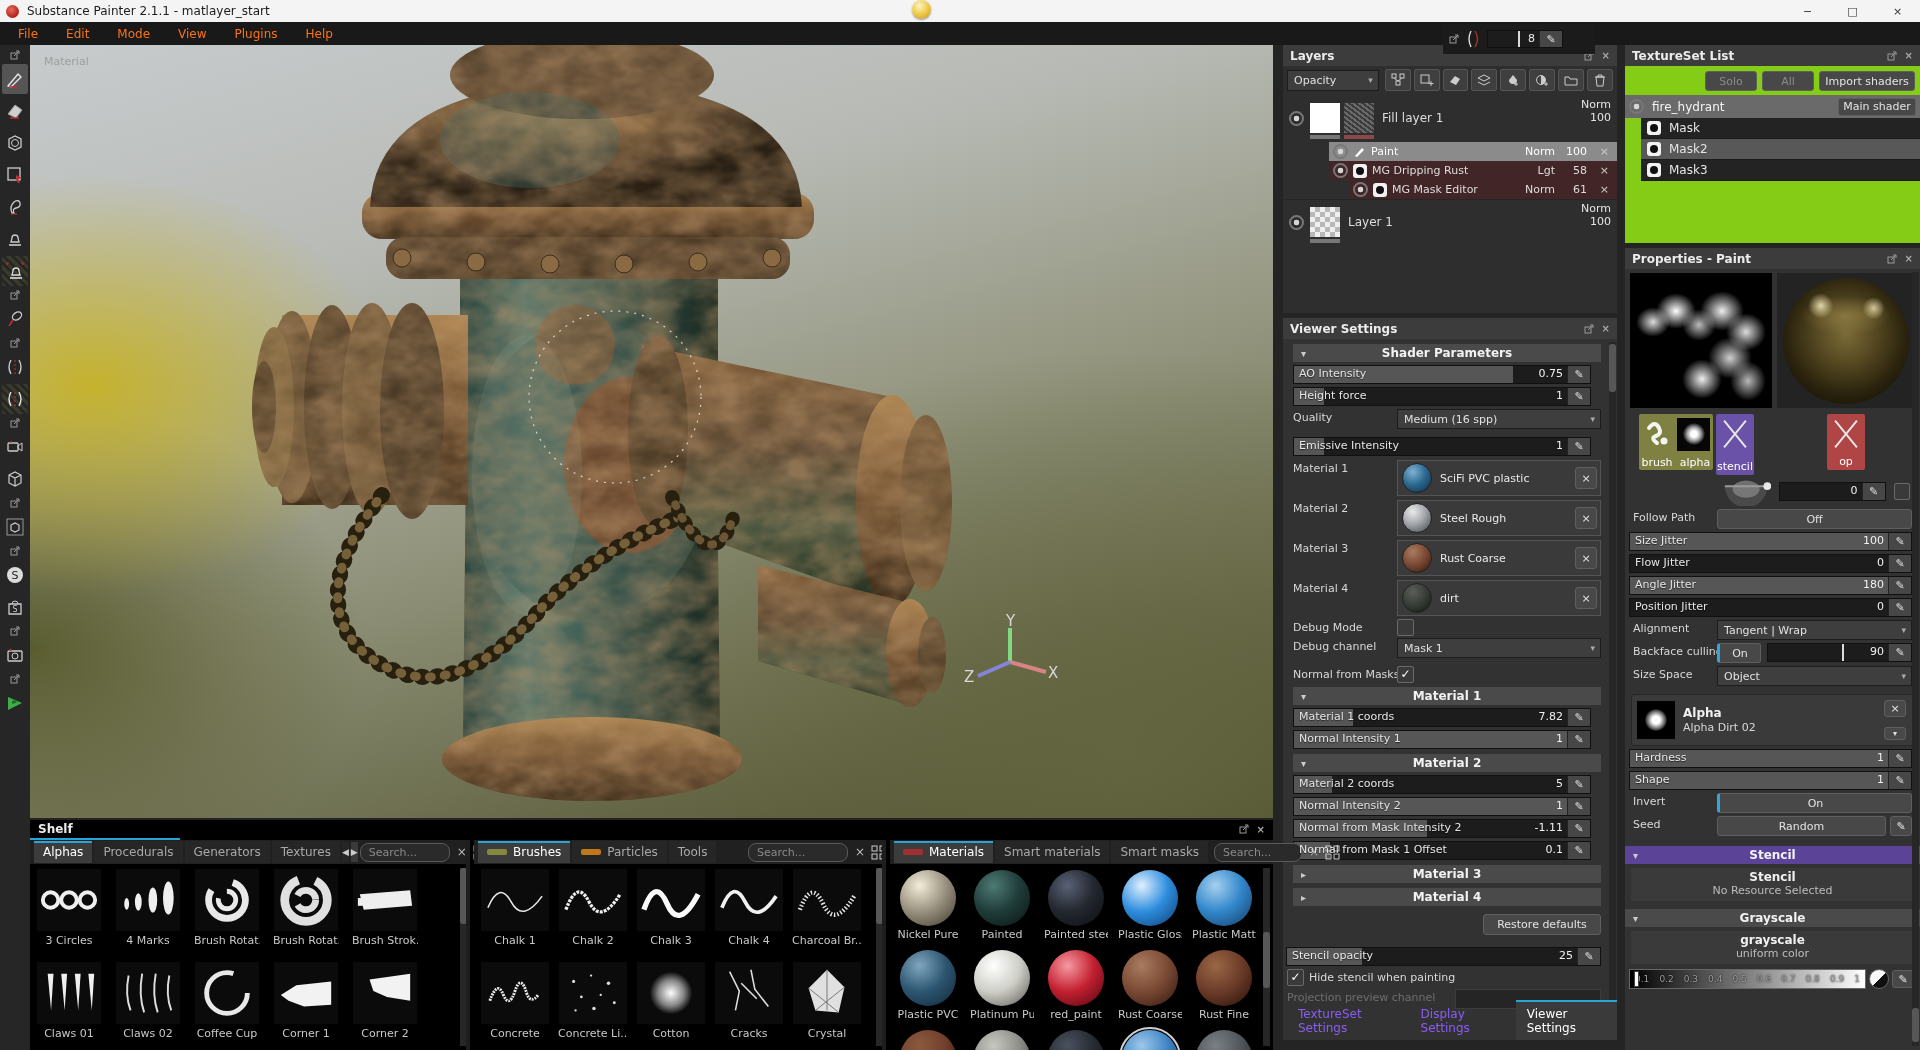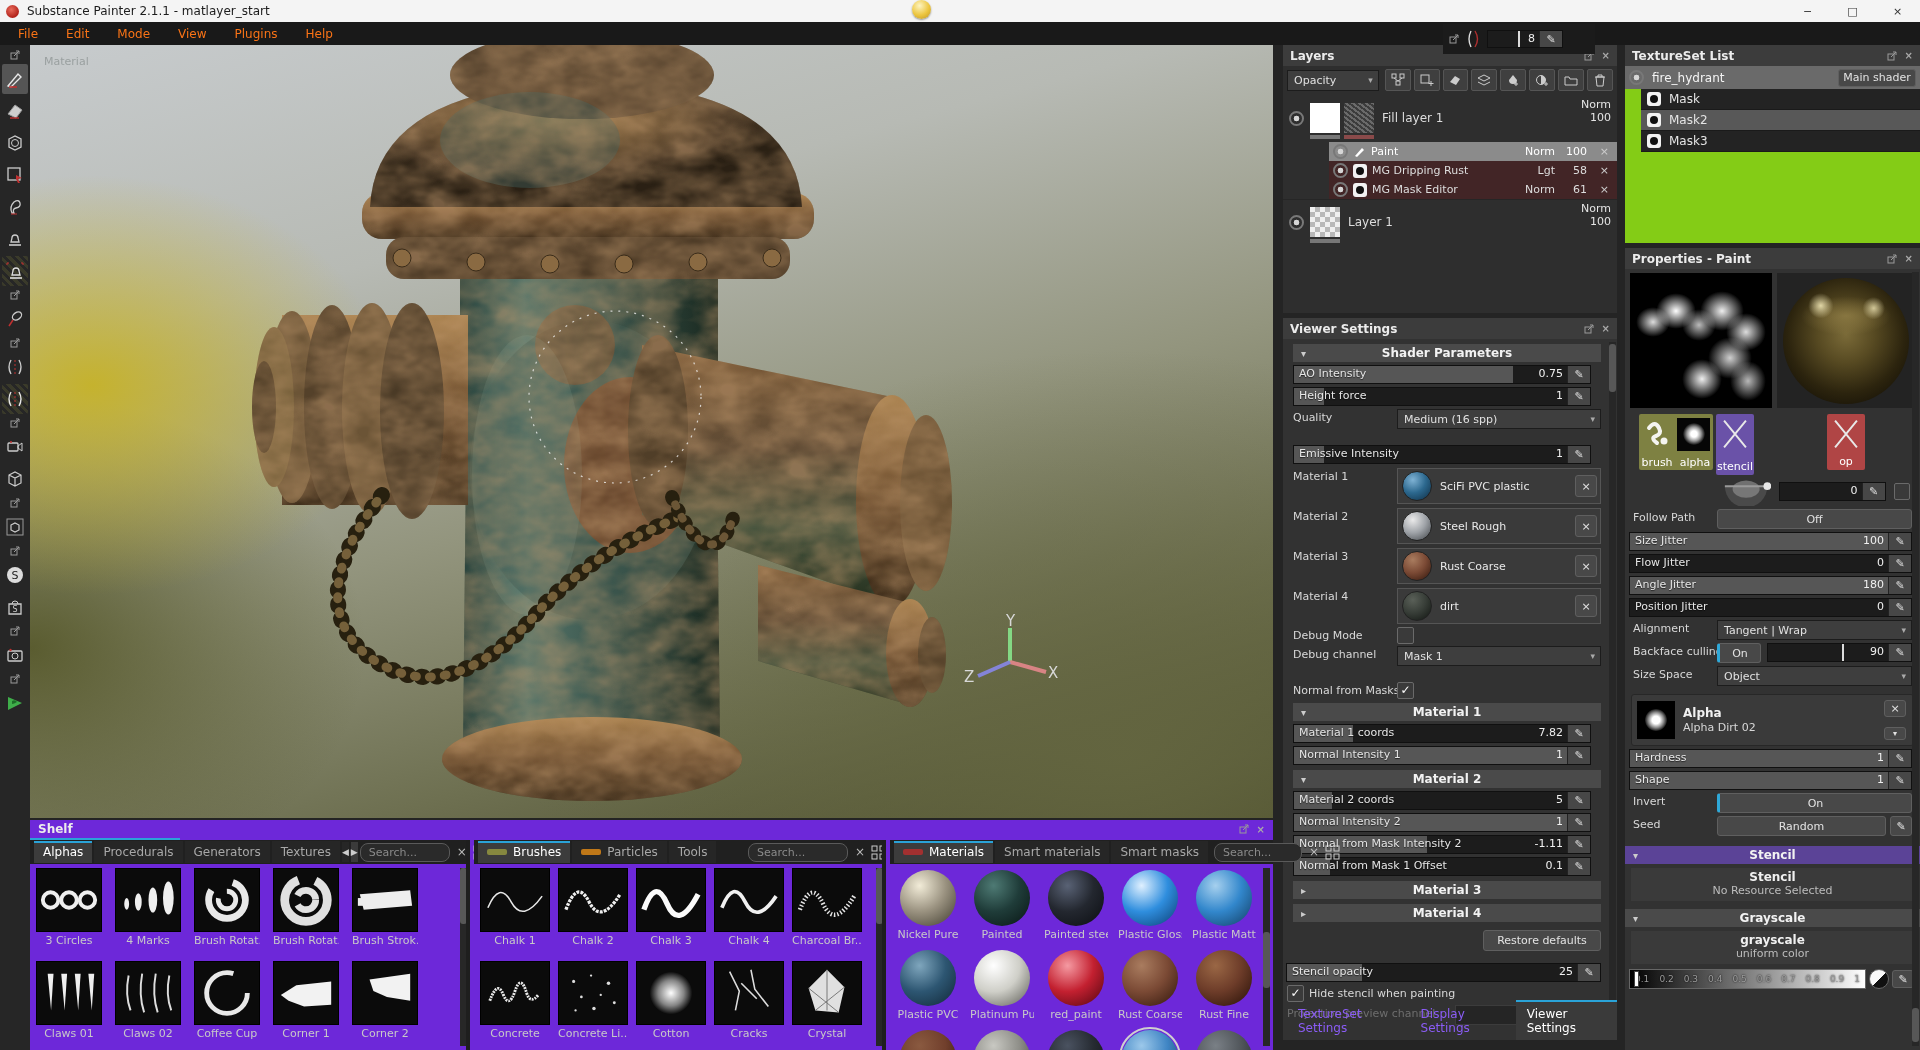--- a/index.html
+++ b/index.html
@@ -64,21 +64,21 @@
   .lrow{display:flex;align-items:center;position:relative}
   .thumb{width:30px;height:30px;flex:none}
   .subbar{position:absolute;height:4px;width:30px;background:#6e6e6e}
   .lmeta{position:absolute;right:6px;text-align:right;font-size:11px;color:#e4e4e4;line-height:13px}
   .erow{height:19px;display:flex;align-items:center;gap:5px;padding-left:48px;font-size:11px;position:relative}
   .erow .bl{position:absolute;right:62px}
   .erow .op{position:absolute;right:30px}
   .erow .xx{position:absolute;right:8px;color:#ccc}
   #viewerP{left:0;top:273px;width:334px;height:722px;background:#323232;overflow:hidden}
   .vrow{position:relative;height:19px;margin:3px 26px 0 10px}
-  .vrow2{position:relative;height:20px;margin:3px 16px 16px 10px}
+  .vrow2{position:relative;height:20px;margin:3px 16px 8px 10px}
   .vlab{position:absolute;left:0;top:2px;color:#d8d8d8;font-size:11px}
   .vctl{position:absolute;left:104px;right:0;top:0;bottom:0}
   .matw{position:relative;height:36px;margin:4px 16px 0 10px}
   .matbox{position:absolute;left:104px;right:0;top:0;bottom:0;background:#3a3a3a;border:1px solid #555;display:flex;align-items:center;gap:8px;padding-left:4px}
   .msph{width:28px;height:28px;border-radius:50%;border:1px solid #222;flex:none}
   .matbox .nm{font-size:11px;color:#e8e8e8;flex:1;overflow:hidden;white-space:nowrap}
   .matbox .xbtn{width:22px;height:22px;margin-right:3px;flex:none}
   #vtabs{position:absolute;left:0;bottom:10px;height:26px;display:flex;align-items:flex-end;gap:2px;padding-left:4px}
   .btab{padding:5px 11px;color:#8b5cf6;font-size:12px}
   .btab.on{background:#3a3a3a;color:#fff;border-top:2px solid #2aa3d8}
@@ -124,21 +124,21 @@
   .ctrblock{margin:4px 6px 0;background:#3a3a3a;text-align:center;padding:2px 0 4px}
   .ctrblock .b1{font-weight:bold;color:#f0f0f0}
   .ctrblock .b2{font-size:11px;color:#bcbcbc}
   #gradrow{display:flex;align-items:center;gap:3px;margin:6px 6px 0 4px;height:18px}
   #gradbar{position:relative;flex:1;height:18px;background:linear-gradient(to right,#000,#fff);border:1px solid #666;display:flex;align-items:center;justify-content:space-around;overflow:hidden}
   #gradbar .tick{font-size:9px;color:#9a9a9a;text-shadow:0 0 2px #000}
   #gradbar .mk{position:absolute;left:4px;top:1px;bottom:1px;width:3px;background:#fff;border:1px solid #444}
   #halfmoon{width:18px;height:18px;border-radius:50%;background:linear-gradient(135deg,#f8f8f8 50%,#101010 50%);border:1px solid #666;flex:none}
   #gradpen{width:22px;height:18px;flex:none}
   
-  #shelf{left:30px;top:820px;width:1243px;height:230px;background:#6d28d9}
+  #shelf{left:30px;top:820px;width:1243px;height:230px;background:#000000}
   #shelfhead{display:flex;align-items:center;height:18px;padding:0 8px;font-weight:bold;color:#ececec}
   #shelfhead .gap{flex:1}
   #shelfline{position:absolute;left:0;top:18px;width:150px;height:2px;background:#2aa3d8}
   .sgroup{position:absolute;top:20px;bottom:0}
   .tabsrow{display:flex;align-items:center;height:24px;background:#202020;gap:2px;padding-left:4px}
   .stab{height:22px;padding:0 9px;color:#a8a8a8;background:#262626;display:flex;align-items:center;gap:6px;position:relative;white-space:nowrap;overflow:hidden}
   .stab.on{background:#3c3c3c;color:#fff}
   .stab.on:before{content:"";position:absolute;top:0;left:0;right:0;height:2px;background:#2aa3d8}
   .sw{width:20px;height:6px;border-radius:2px;flex:none}
   .navbtn{width:17px;height:20px;display:flex;align-items:center;justify-content:center;color:#ccc;background:#3a3a3a;font-size:9px}
@@ -637,21 +637,21 @@
         <span class="xx">×</span>
       </div>
       <div class="erow" style="background:#422526;margin-left:46px;padding-left:4px">
         <span class="vdot"></span>
         <span class="mico"></span>
         <span>MG Dripping Rust</span>
         <span class="bl">Lgt</span>
         <span class="op">58</span>
         <span class="xx">×</span>
       </div>
-      <div class="erow" style="background:#422526;margin-left:46px;padding-left:4px">
+      <div class="erow" style="background:#422526;margin-left:66px;padding-left:4px">
         <span class="vdot"></span>
         <span class="mico"></span>
         <span>MG Mask Editor</span>
         <span class="bl">Norm</span>
         <span class="op">61</span>
         <span class="xx">×</span>
       </div>
       <div class="lrow" style="height:44px;border-top:1px solid #262626">
         <span class="vdot" style="margin:0 6px"></span>
         <span class="thumb" style="position:relative;background:repeating-conic-gradient(#b8b8b8 0 25%,#efefef 0 50%) 0 0/10px 10px">
@@ -835,20 +835,25 @@
     <div id="tsP" class="abs">
       <div class="phead">
         <span>TextureSet List</span>
           <span class="gap"></span>
         <span class="phicon">
             <svg width="10" height="10">
               <use href="#i-pop"></use>
             </svg>
           </span>
         <span class="phicon">×</span>
+      </div>
+      <div id="tsbtns">
+        <div class="btn dis" style="width:52px;height:20px">Solo</div>
+        <div class="btn dis" style="width:52px;height:20px">All</div>
+        <div class="btn" style="width:96px;height:20px">Import shaders</div>
       </div>
       <div id="fhrow">
         <span class="vdot"></span>
         <span style="flex:1">fire_hydrant</span>
         <div class="btn" style="width:78px;height:18px">Main shader</div>
       </div>
       <div class="maskrow">
         <span class="mico"></span>
         <span>Mask</span>
       </div>

